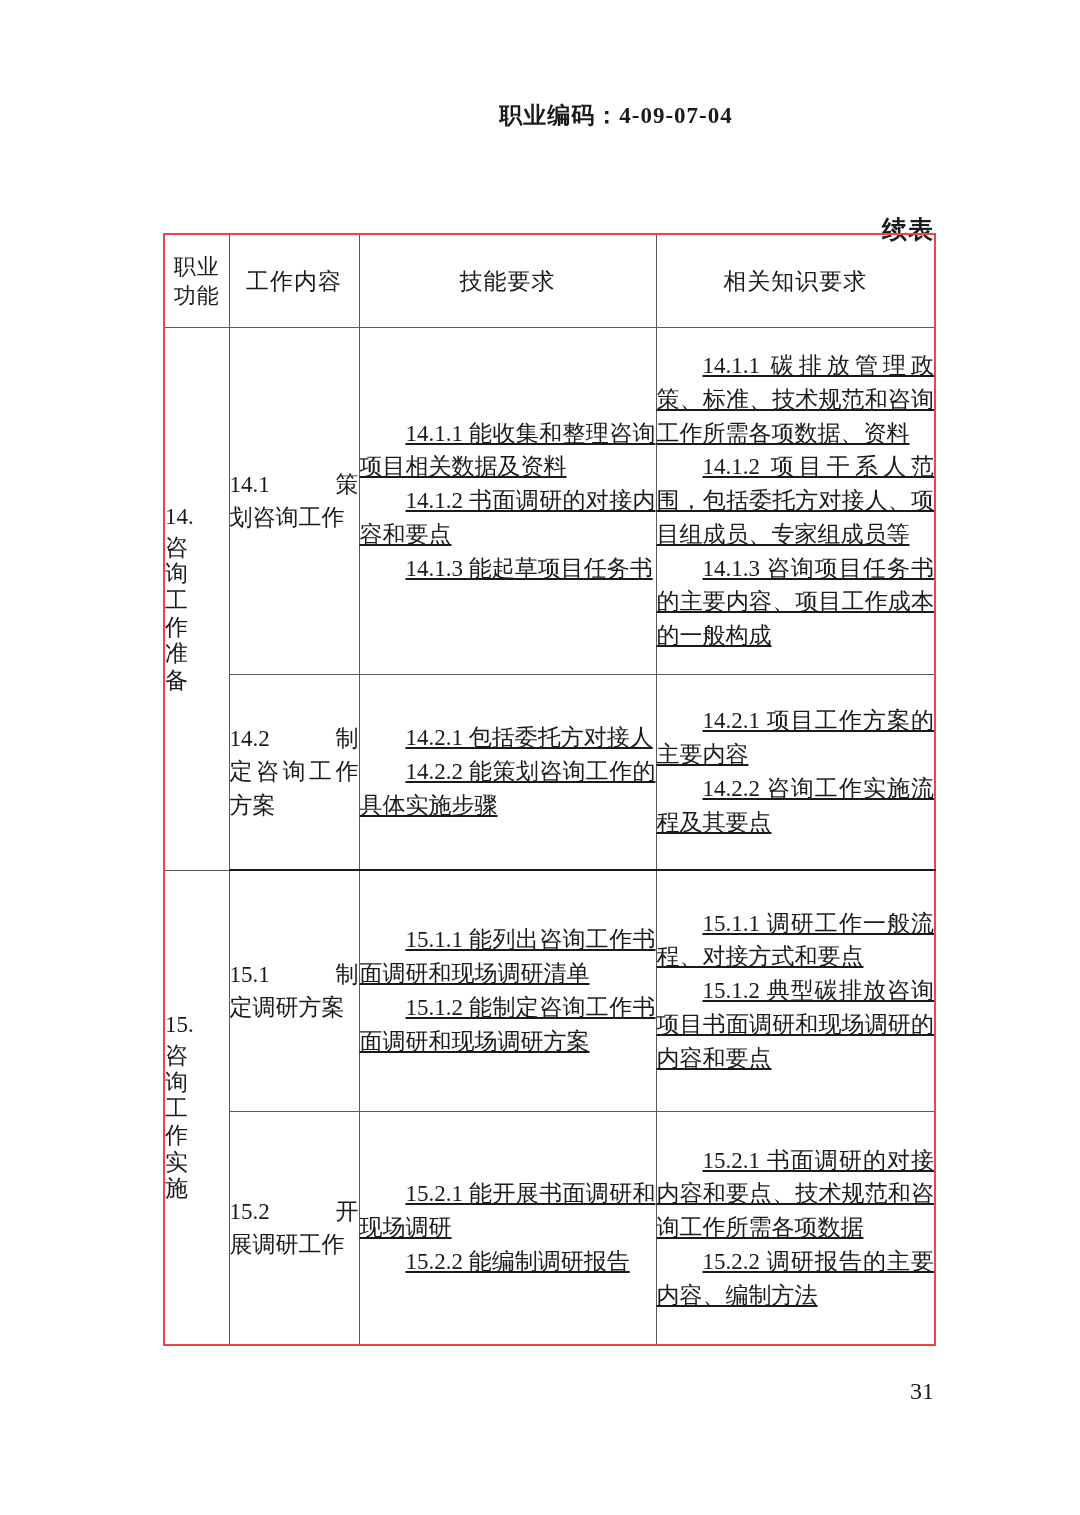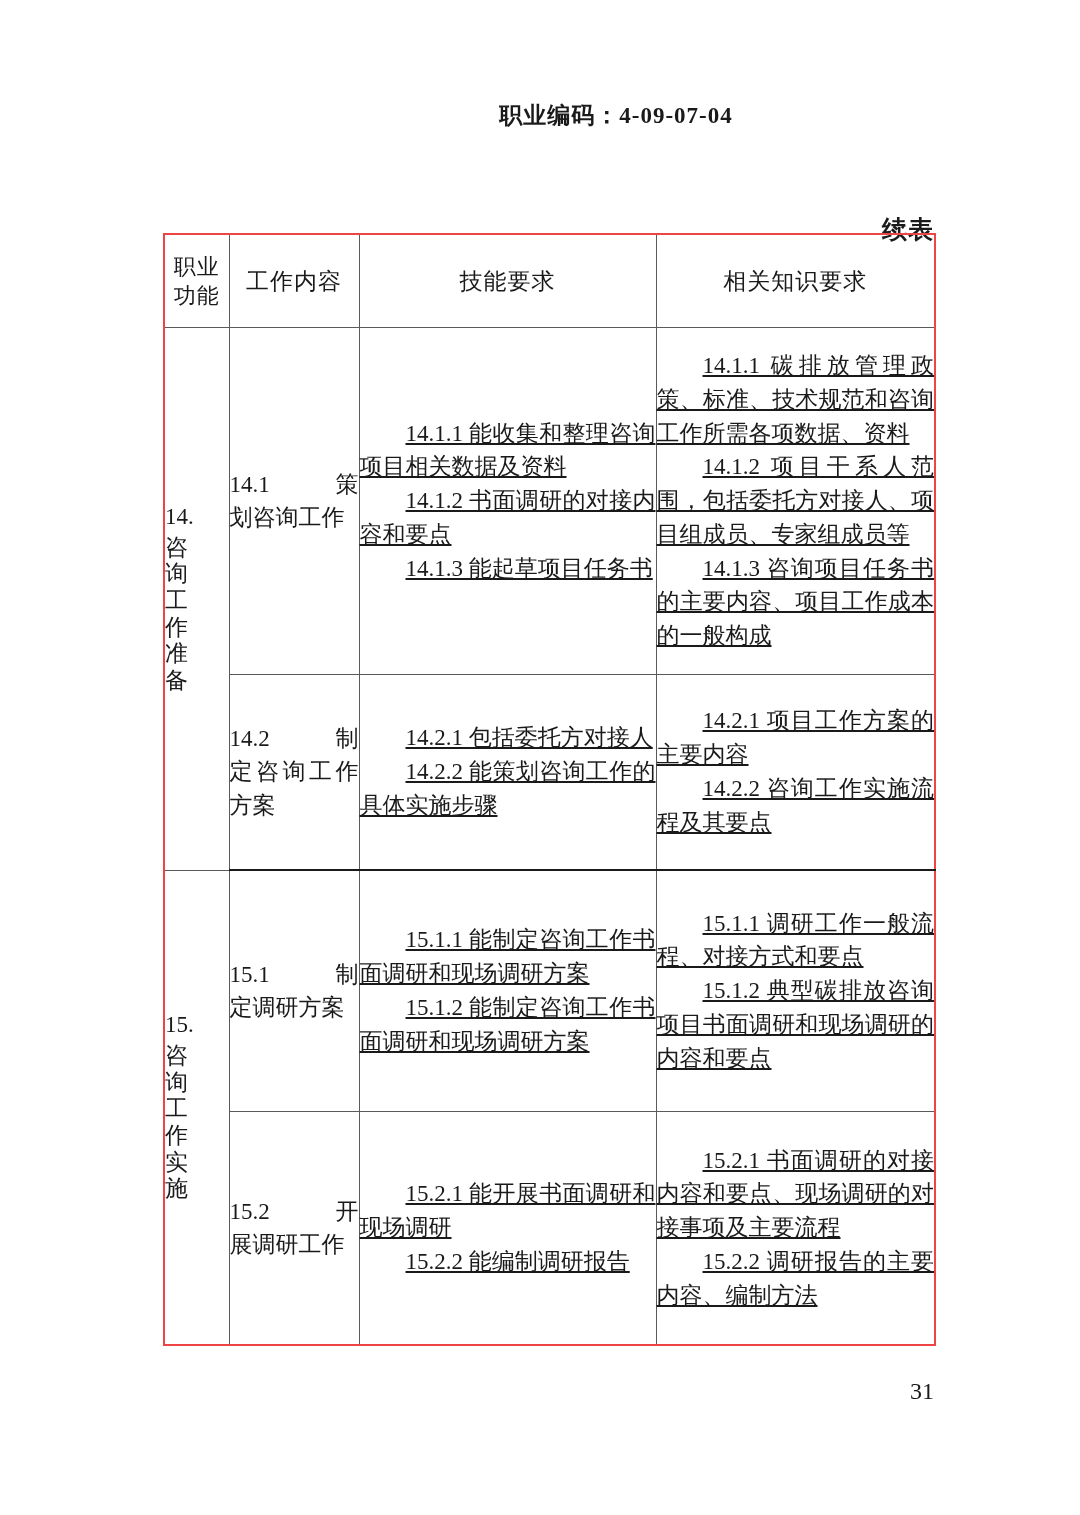--- a/index.html
+++ b/index.html
@@ -240,40 +240,40 @@
             <span>作</span>
             <span>实</span>
             <span>施</span>
           </div>
         </td>
         <td class="wc-cell">
           <span class="ln">15.1　制</span>
           <span class="ln last">定调研方案</span>
         </td>
         <td class="txt-cell">
-          <p>15.1.1 能制定咨询工作书面调研和现场调研方案</p>
+          <p>15.1.1 能列出咨询工作书面调研和现场调研清单</p>
           <p>15.1.2 能制定咨询工作书面调研和现场调研方案</p>
         </td>
         <td class="txt-cell">
           <p>15.1.1 调研工作一般流程、对接方式和要点</p>
           <p>15.1.2 典型碳排放咨询项目书面调研和现场调研的内容和要点</p>
         </td>
       </tr>
 
       <tr class="r-15-2">
         <td class="wc-cell">
           <span class="ln">15.2　开</span>
           <span class="ln last">展调研工作</span>
         </td>
         <td class="txt-cell">
           <p>15.2.1 能开展书面调研和现场调研</p>
           <p>15.2.2 能编制调研报告</p>
         </td>
         <td class="txt-cell">
-          <p>15.2.1 书面调研的对接内容和要点、现场调研的对接事项及主要流程</p>
+          <p>15.2.1 书面调研的对接内容和要点、技术规范和咨询工作所需各项数据</p>
           <p>15.2.2 调研报告的主要内容、编制方法</p>
         </td>
       </tr>
     </tbody>
   </table>
 </div>
 
 <div class="folio">
   <span>31</span>
 </div>

